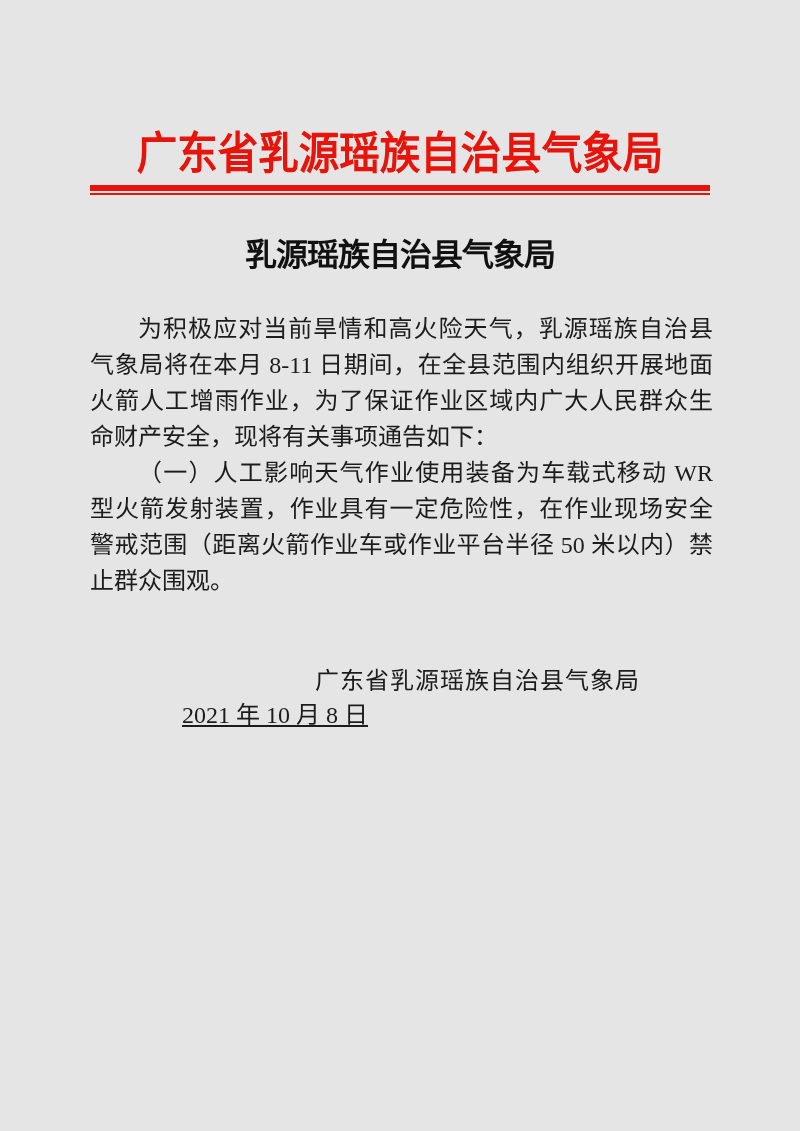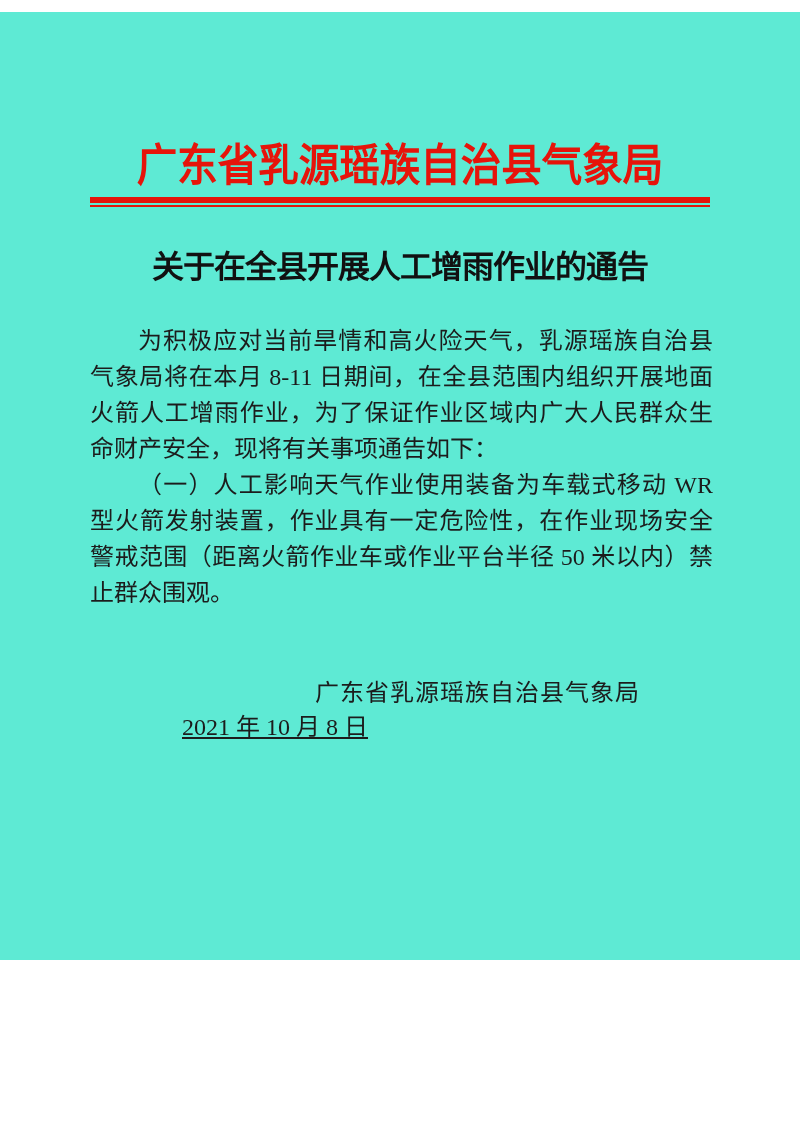--- a/index.html
+++ b/index.html
@@ -3,23 +3,23 @@
 <meta charset="utf-8">
 <style>
   html, body {
     margin: 0;
     padding: 0;
     background: #ffffff;
   }
   .page {
     position: relative;
     width: 800px;
-    height: 948px;
-    margin: 12px auto;
-    background: #5eead4;
+    height: 1131px;
+    margin: 0 auto;
+    background: #e5e5e5;
     overflow: hidden;
     font-family: "Liberation Serif", "DejaVu Serif", serif;
     color: #1c1c1c;
   }
   
   .letterhead {
     padding-top: 128px;
   }
   .letterhead-title {
     text-align: center;
@@ -94,21 +94,21 @@
 
   <div class="letterhead">
     <div class="letterhead-title">广东省乳源瑶族自治县气象局</div>
     <div class="letterhead-rule">
       <div class="rule-thick"></div>
       <div class="rule-thin"></div>
     </div>
   </div>
 
   <h1 class="doc-title">
-    <span class="t-line">关于在全县开展人工增雨作业的通告</span>
+    <span class="t-line">乳源瑶族自治县气象局</span>
   </h1>
 
   <div class="doc-body">
     <p>为积极应对当前旱情和高火险天气，乳源瑶族自治县气象局将在本月 8-11 日期间，在全县范围内组织开展地面火箭人工增雨作业，为了保证作业区域内广大人民群众生命财产安全，现将有关事项通告如下：</p>
     <p>（一）人工影响天气作业使用装备为车载式移动 WR 型火箭发射装置，作业具有一定危险性，在作业现场安全警戒范围（距离火箭作业车或作业平台半径 50 米以内）禁止群众围观。</p>
   </div>
 
   <div class="signature">
     <div class="sig-issuer">广东省乳源瑶族自治县气象局</div>
     <div class="sig-date">2021 年 10 月 8 日</div>

